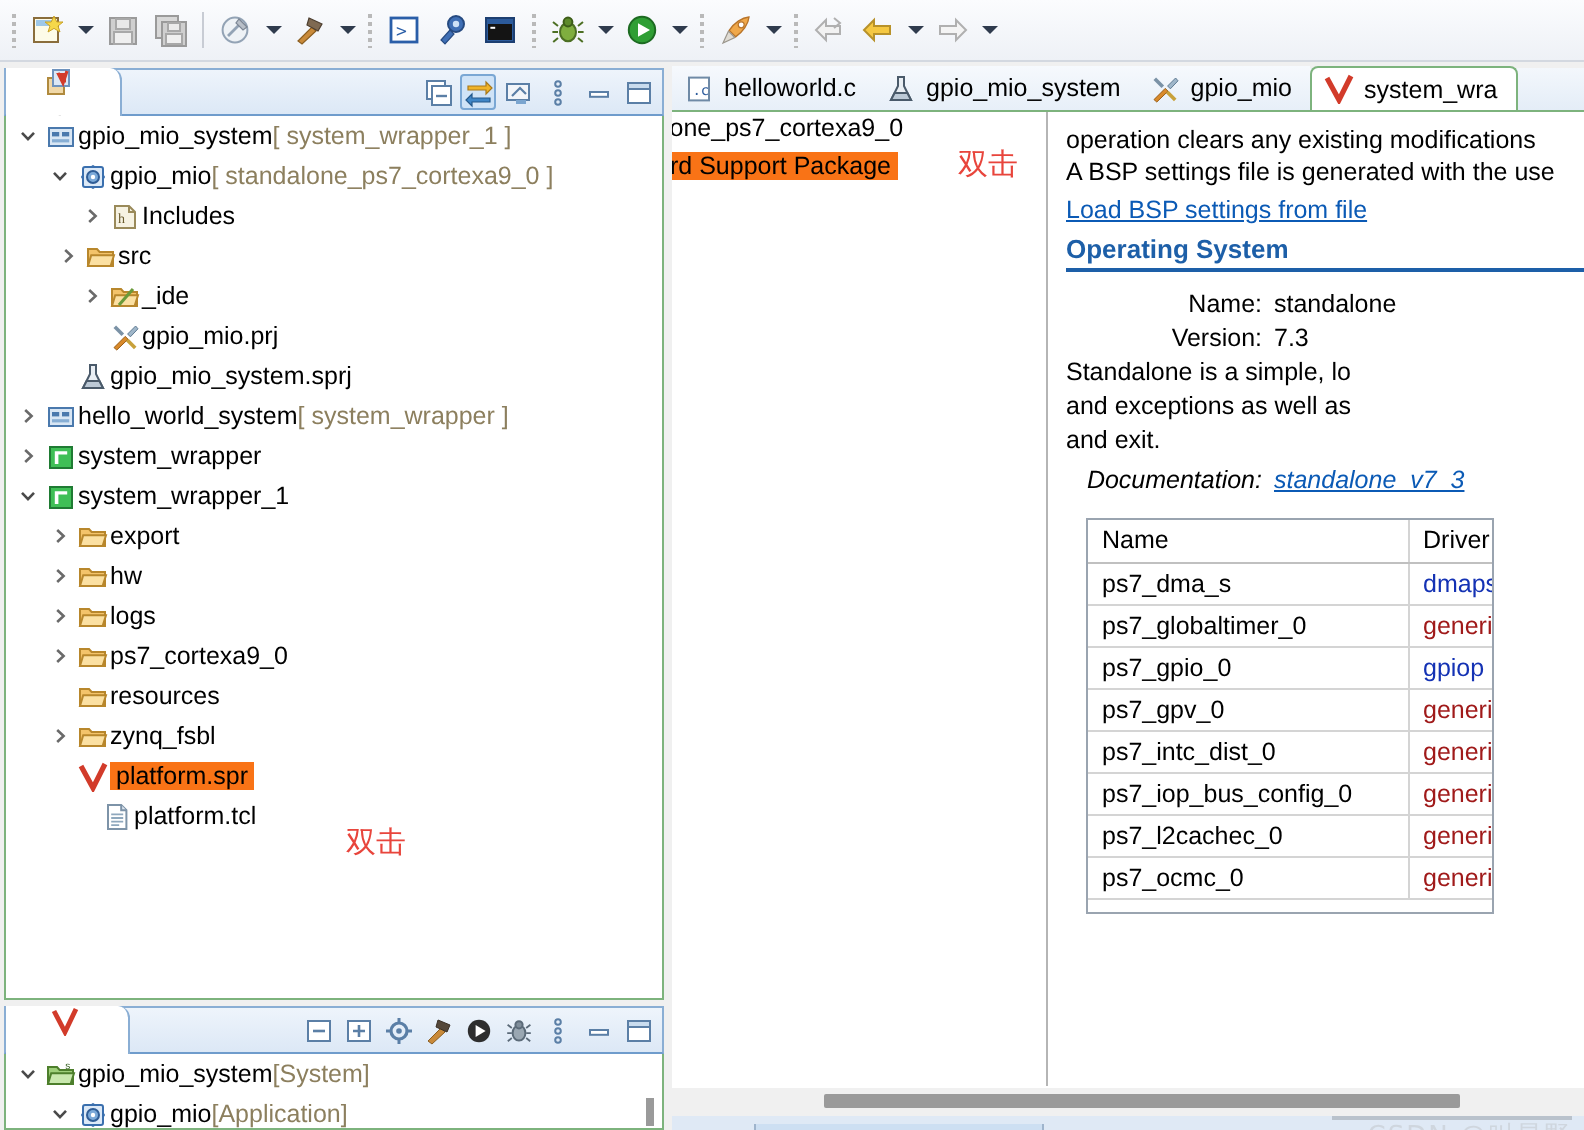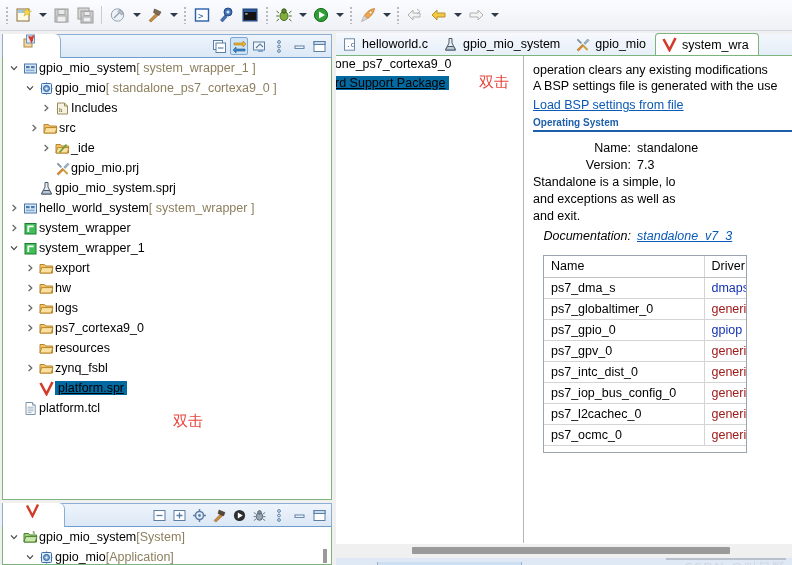--- a/index.html
+++ b/index.html
@@ -86,21 +86,21 @@
     white-space: nowrap; font-size: 12.5px; padding-left: 4px;
   }
   .twist {
     width: 14px; display: inline-flex; align-items: center; justify-content: center;
     color: #4a4a4a; font-size: 9px; flex: 0 0 14px;
   }
   .tw-spacer { width: 14px; flex: 0 0 14px; }
   .ticon { width: 18px; flex: 0 0 18px; display:flex; align-items:center; justify-content:center; }
   .tlabel { color: #000; }
   .tsub { color: #8c7f5e; }
-  .tsel { background: #0369a1; padding: 0 3px; text-decoration: underline; }
+  .tsel { background: #f97316; padding: 0 3px; }
 
   .note-cn {
     position: absolute; color: #e8453c; font-size: 15px; font-weight: normal;
     font-family: "DejaVu Sans", sans-serif;
   }
 
   
   .assistant {
     position: absolute; left: 2px; top: 503px; width: 330px; height: 62px;
   }
@@ -142,21 +142,21 @@
   }
   .behind-line { font-size: 12.5px; color: #000; white-space: nowrap; }
 
   .ed-content {
     position: absolute; left: 189px; top: 0; width: 267px; height: 487px;
     background: #ffffff; padding: 6px 0 0 8px; overflow: hidden;
   }
   .para { font-size: 12.5px; line-height: 16px; color: #000; white-space: nowrap; }
   .link { color: #0b5ab5; text-decoration: underline; font-size: 12.5px; }
   .sect-h {
-    color: #1d5fa8; font-weight: bold; font-size: 10px; margin-top: 5px;
+    color: #1d5fa8; font-weight: bold; font-size: 13px; margin-top: 5px;
   }
   .sect-rule { height: 2px; background: #1d5fa8; margin: 2px 0 8px 0; width: 260px; }
 
   .kv { display: flex; font-size: 12.5px; line-height: 17px; }
   .kv .k { width: 104px; text-align: right; padding-right: 6px; flex: 0 0 104px; }
   .kv .v { white-space: nowrap; }
 
   .tabsec { margin-top: 10px; }
   .subtabs { display: flex; align-items: flex-end; height: 21px; margin-left: 10px; }
   .subtab {
@@ -623,21 +623,21 @@
           </div>
           <div class="trow" style="padding-left: 20px;">
             <span class="tw-spacer"></span>
             <span class="ticon">
               <svg width="15" height="15" viewBox="0 0 15 15">
                 <path d="M1.5 2 L7.5 13 L13.5 1" fill="none" stroke="#d23b2a" stroke-width="2.6"></path>
               </svg>
             </span>
             <span class="tlabel tsel">platform.spr</span>
           </div>
-          <div class="trow" style="">
+          <div class="trow" style=" margin-left: 28px;">
             <span class="tw-spacer"></span>
             <span class="ticon">
               <svg width="15" height="15" viewBox="0 0 15 15">
                 <path d="M3 1.5 L9.6 1.5 L12.2 4.1 L12.2 13.5 L3 13.5 Z" fill="#ffffff" stroke="#7d93a8"></path>
                 <path d="M9.6 1.5 L9.6 4.1 L12.2 4.1" fill="#dfe8f0" stroke="#7d93a8"></path>
                 <path d="M4.6 6.2 L10.6 6.2 M4.6 8 L10.6 8 M4.6 9.8 L10.6 9.8 M4.6 11.6 L8.6 11.6" stroke="#8fa8bd" stroke-width="0.9"></path>
               </svg>
             </span>
             <span class="tlabel">platform.tcl</span>
           </div>

